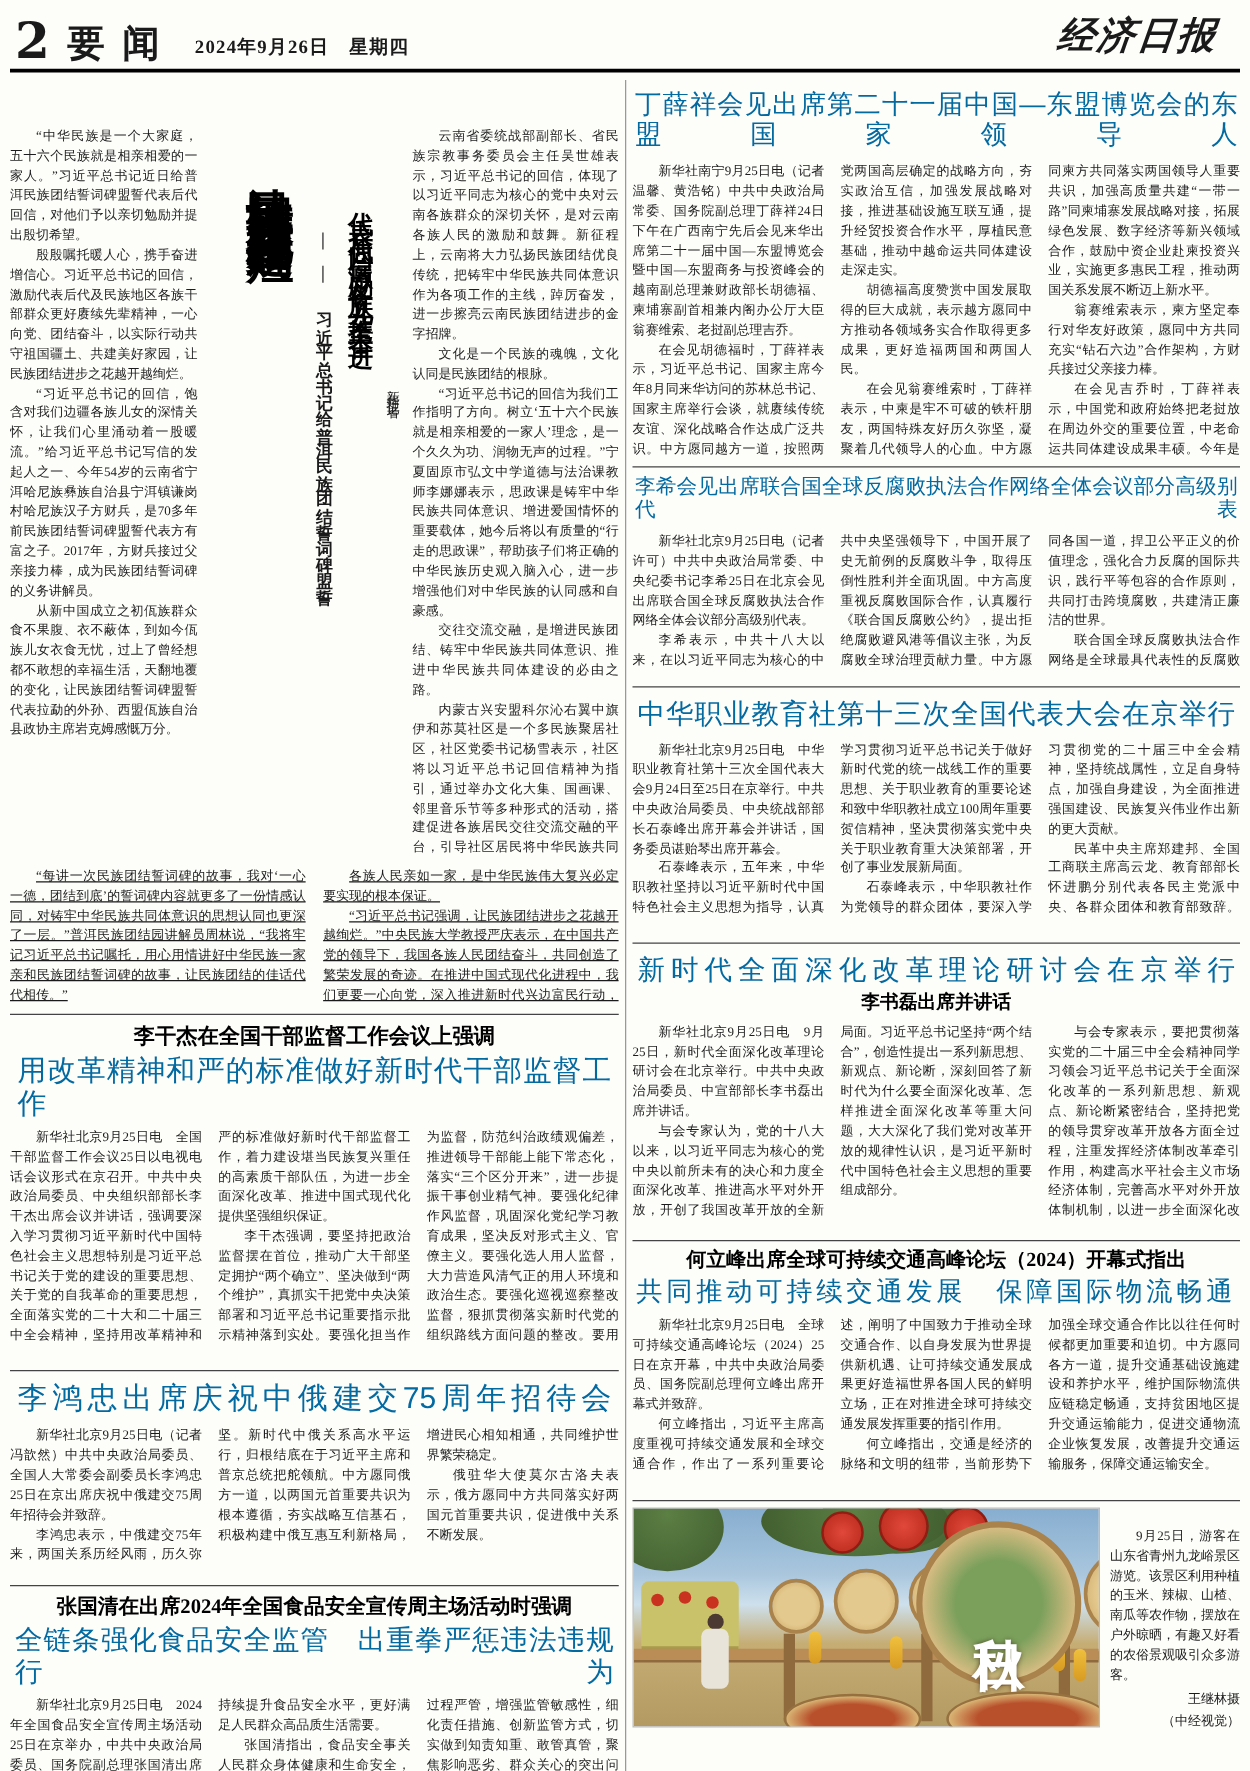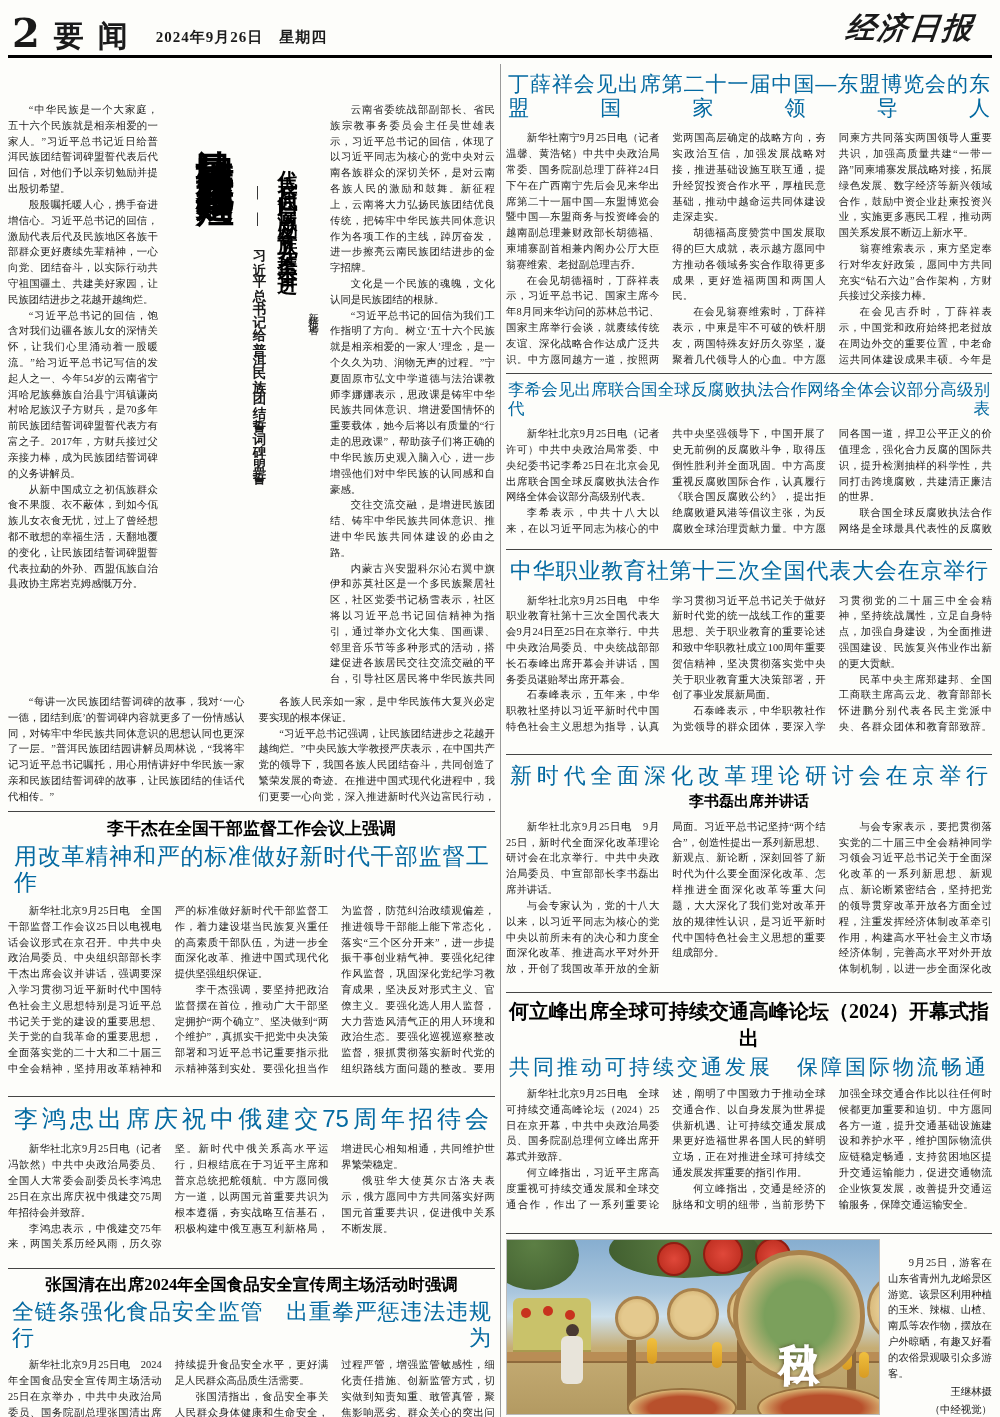--- a/index.html
+++ b/index.html
@@ -37,21 +37,21 @@
   .v-headline { writing-mode:vertical-rl; font-size:38px; font-weight:900; letter-spacing:3px;
     font-family:"Liberation Sans", sans-serif; color:#000; width:76px; text-align:left;
     margin:18px 4px 0 6px; }
   .v-subgroup { width:84px; display:flex; }
   .v-sub-dash { writing-mode:vertical-rl; font-size:13.5px; font-weight:700; letter-spacing:13px;
     margin-top:84px; width:24px; }
   .v-sub-main { writing-mode:vertical-rl; font-size:20px; font-weight:900; letter-spacing:7px;
     margin-top:52px; width:34px; color:#000; }
   .v-byline { writing-mode:vertical-rl; font-size:10.5px; letter-spacing:3px; margin-top:202px; width:18px; }
   .unity-col2 { flex:1; padding-left:2px; }
-  .unity-bottom { display:flex; gap:14px; margin-top:6px; height:112px; overflow:hidden; }
+  .unity-bottom { display:flex; gap:14px; margin-top:6px; height:112px; overflow:hidden;text-decoration:underline; }
   .unity-bottom > div { flex:1; }
   
   .photo-block { display:flex; gap:8px; margin-top:4px; height:176px; }
   .photo-scene { position:relative; flex:1; overflow:hidden; border:1px solid #bbb;
     background:linear-gradient(180deg,#87aed0 0%,#a9c6dd 30%,#cde0ec 44%,#c6ad74 62%,#b39a62 100%); }
   .tree { position:absolute; background:radial-gradient(circle at 50% 35%,#5c7f44,#3f5c2e); border-radius:50%; }
   .stage { position:absolute; left:6px; top:58px; width:78px; height:60px; background:#c9c26a;
     border-radius:6px 6px 0 0; box-shadow:inset 0 -8px 0 #a89a4e; }
   .stage .lantern { position:absolute; width:10px; height:10px; border-radius:50%; background:#c8321e; }
   .figure-body { position:absolute; left:54px; top:96px; width:22px; height:48px; background:#e8e4da; border-radius:6px; }
@@ -179,21 +179,21 @@
             <p class="para">在会见吉乔时，丁薛祥表示，中国党和政府始终把老挝放在周边外交的重要位置，中老命运共同体建设成果丰硕。今年是中老建立全面战略合作伙伴关系15周年。中方愿同老方一道，在两党两国最高领导人引领下，共享机遇、共谋发展，加强经贸投资合作，加快重大项目建设，打造高质量共建“一带一路”新标杆，携手推进国家现代化进程。</p>
           </div>
       </section>
 
       <hr class="hrule">
 
       <section>
         <h2 class="headline-xl" style="font-size:16.5px; margin:6px 2px 8px 2px;">李希会见出席联合国全球反腐败执法合作网络全体会议部分高级别代表</h2>
         <div class="cols3" style="height:118px;">
             <p class="para">新华社北京9月25日电（记者许可）中共中央政治局常委、中央纪委书记李希25日在北京会见出席联合国全球反腐败执法合作网络全体会议部分高级别代表。</p>
-            <p class="para">李希表示，中共十八大以来，在以习近平同志为核心的中共中央坚强领导下，中国开展了史无前例的反腐败斗争，取得压倒性胜利并全面巩固。中方高度重视反腐败国际合作，认真履行《联合国反腐败公约》，提出拒绝腐败避风港等倡议主张，为反腐败全球治理贡献力量。中方愿同各国一道，捍卫公平正义的价值理念，强化合力反腐的国际共识，提升检测抽样的科学性，共同打击跨境腐败，共建清正廉洁的世界。</p>
+            <p class="para">李希表示，中共十八大以来，在以习近平同志为核心的中共中央坚强领导下，中国开展了史无前例的反腐败斗争，取得压倒性胜利并全面巩固。中方高度重视反腐败国际合作，认真履行《联合国反腐败公约》，提出拒绝腐败避风港等倡议主张，为反腐败全球治理贡献力量。中方愿同各国一道，捍卫公平正义的价值理念，强化合力反腐的国际共识，践行平等包容的合作原则，共同打击跨境腐败，共建清正廉洁的世界。</p>
             <p class="para">联合国全球反腐败执法合作网络是全球最具代表性的反腐败执法合作平台，全体会议于9月24日至27日在北京举行。</p>
           </div>
       </section>
 
       <hr class="hrule">
 
       <section>
         <h2 class="headline-xl" style="font-size:22px; margin:8px 4px 9px 4px;">中华职业教育社第十三次全国代表大会在京举行</h2>
         <div class="cols3" style="height:156px;">
             <p class="para">新华社北京9月25日电　中华职业教育社第十三次全国代表大会9月24日至25日在京举行。中共中央政治局委员、中央统战部部长石泰峰出席开幕会并讲话，国务委员谌贻琴出席开幕会。</p>
@@ -211,21 +211,21 @@
         <div class="cols3" style="height:168px;">
             <p class="para">新华社北京9月25日电　9月25日，新时代全面深化改革理论研讨会在北京举行。中共中央政治局委员、中宣部部长李书磊出席并讲话。</p>
             <p class="para">与会专家认为，党的十八大以来，以习近平同志为核心的党中央以前所未有的决心和力度全面深化改革、推进高水平对外开放，开创了我国改革开放的全新局面。习近平总书记坚持“两个结合”，创造性提出一系列新思想、新观点、新论断，深刻回答了新时代为什么要全面深化改革、怎样推进全面深化改革等重大问题，大大深化了我们党对改革开放的规律性认识，是习近平新时代中国特色社会主义思想的重要组成部分。</p>
             <p class="para">与会专家表示，要把贯彻落实党的二十届三中全会精神同学习领会习近平总书记关于全面深化改革的一系列新思想、新观点、新论断紧密结合，坚持把党的领导贯穿改革开放各方面全过程，注重发挥经济体制改革牵引作用，构建高水平社会主义市场经济体制，完善高水平对外开放体制机制，以进一步全面深化改革为中国式现代化提供强大动力和制度保障。</p>
           </div>
       </section>
 
       <hr class="hrule">
 
       <section>
-        <div class="kicker" style="font-size:20px; margin:4px 0 3px 0;">何立峰出席全球可持续交通高峰论坛（2024）开幕式指出</div>
+        <div class="kicker" style="font-size:16px; margin:4px 0 3px 0;">何立峰出席全球可持续交通高峰论坛（2024）开幕式指出</div>
         <h2 class="headline-xl" style="font-size:21px; margin:2px 6px 7px 3px;">共同推动可持续交通发展　保障国际物流畅通</h2>
         <div class="cols3" style="height:142px;">
             <p class="para">新华社北京9月25日电　全球可持续交通高峰论坛（2024）25日在京开幕，中共中央政治局委员、国务院副总理何立峰出席开幕式并致辞。</p>
             <p class="para">何立峰指出，习近平主席高度重视可持续交通发展和全球交通合作，作出了一系列重要论述，阐明了中国致力于推动全球交通合作、以自身发展为世界提供新机遇、让可持续交通发展成果更好造福世界各国人民的鲜明立场，正在对推进全球可持续交通发展发挥重要的指引作用。</p>
             <p class="para">何立峰指出，交通是经济的脉络和文明的纽带，当前形势下加强全球交通合作比以往任何时候都更加重要和迫切。中方愿同各方一道，提升交通基础设施建设和养护水平，维护国际物流供应链稳定畅通，支持贫困地区提升交通运输能力，促进交通物流企业恢复发展，改善提升交通运输服务，保障交通运输安全。</p>
           </div>
       </section>
 
       <hr class="hrule">
 

